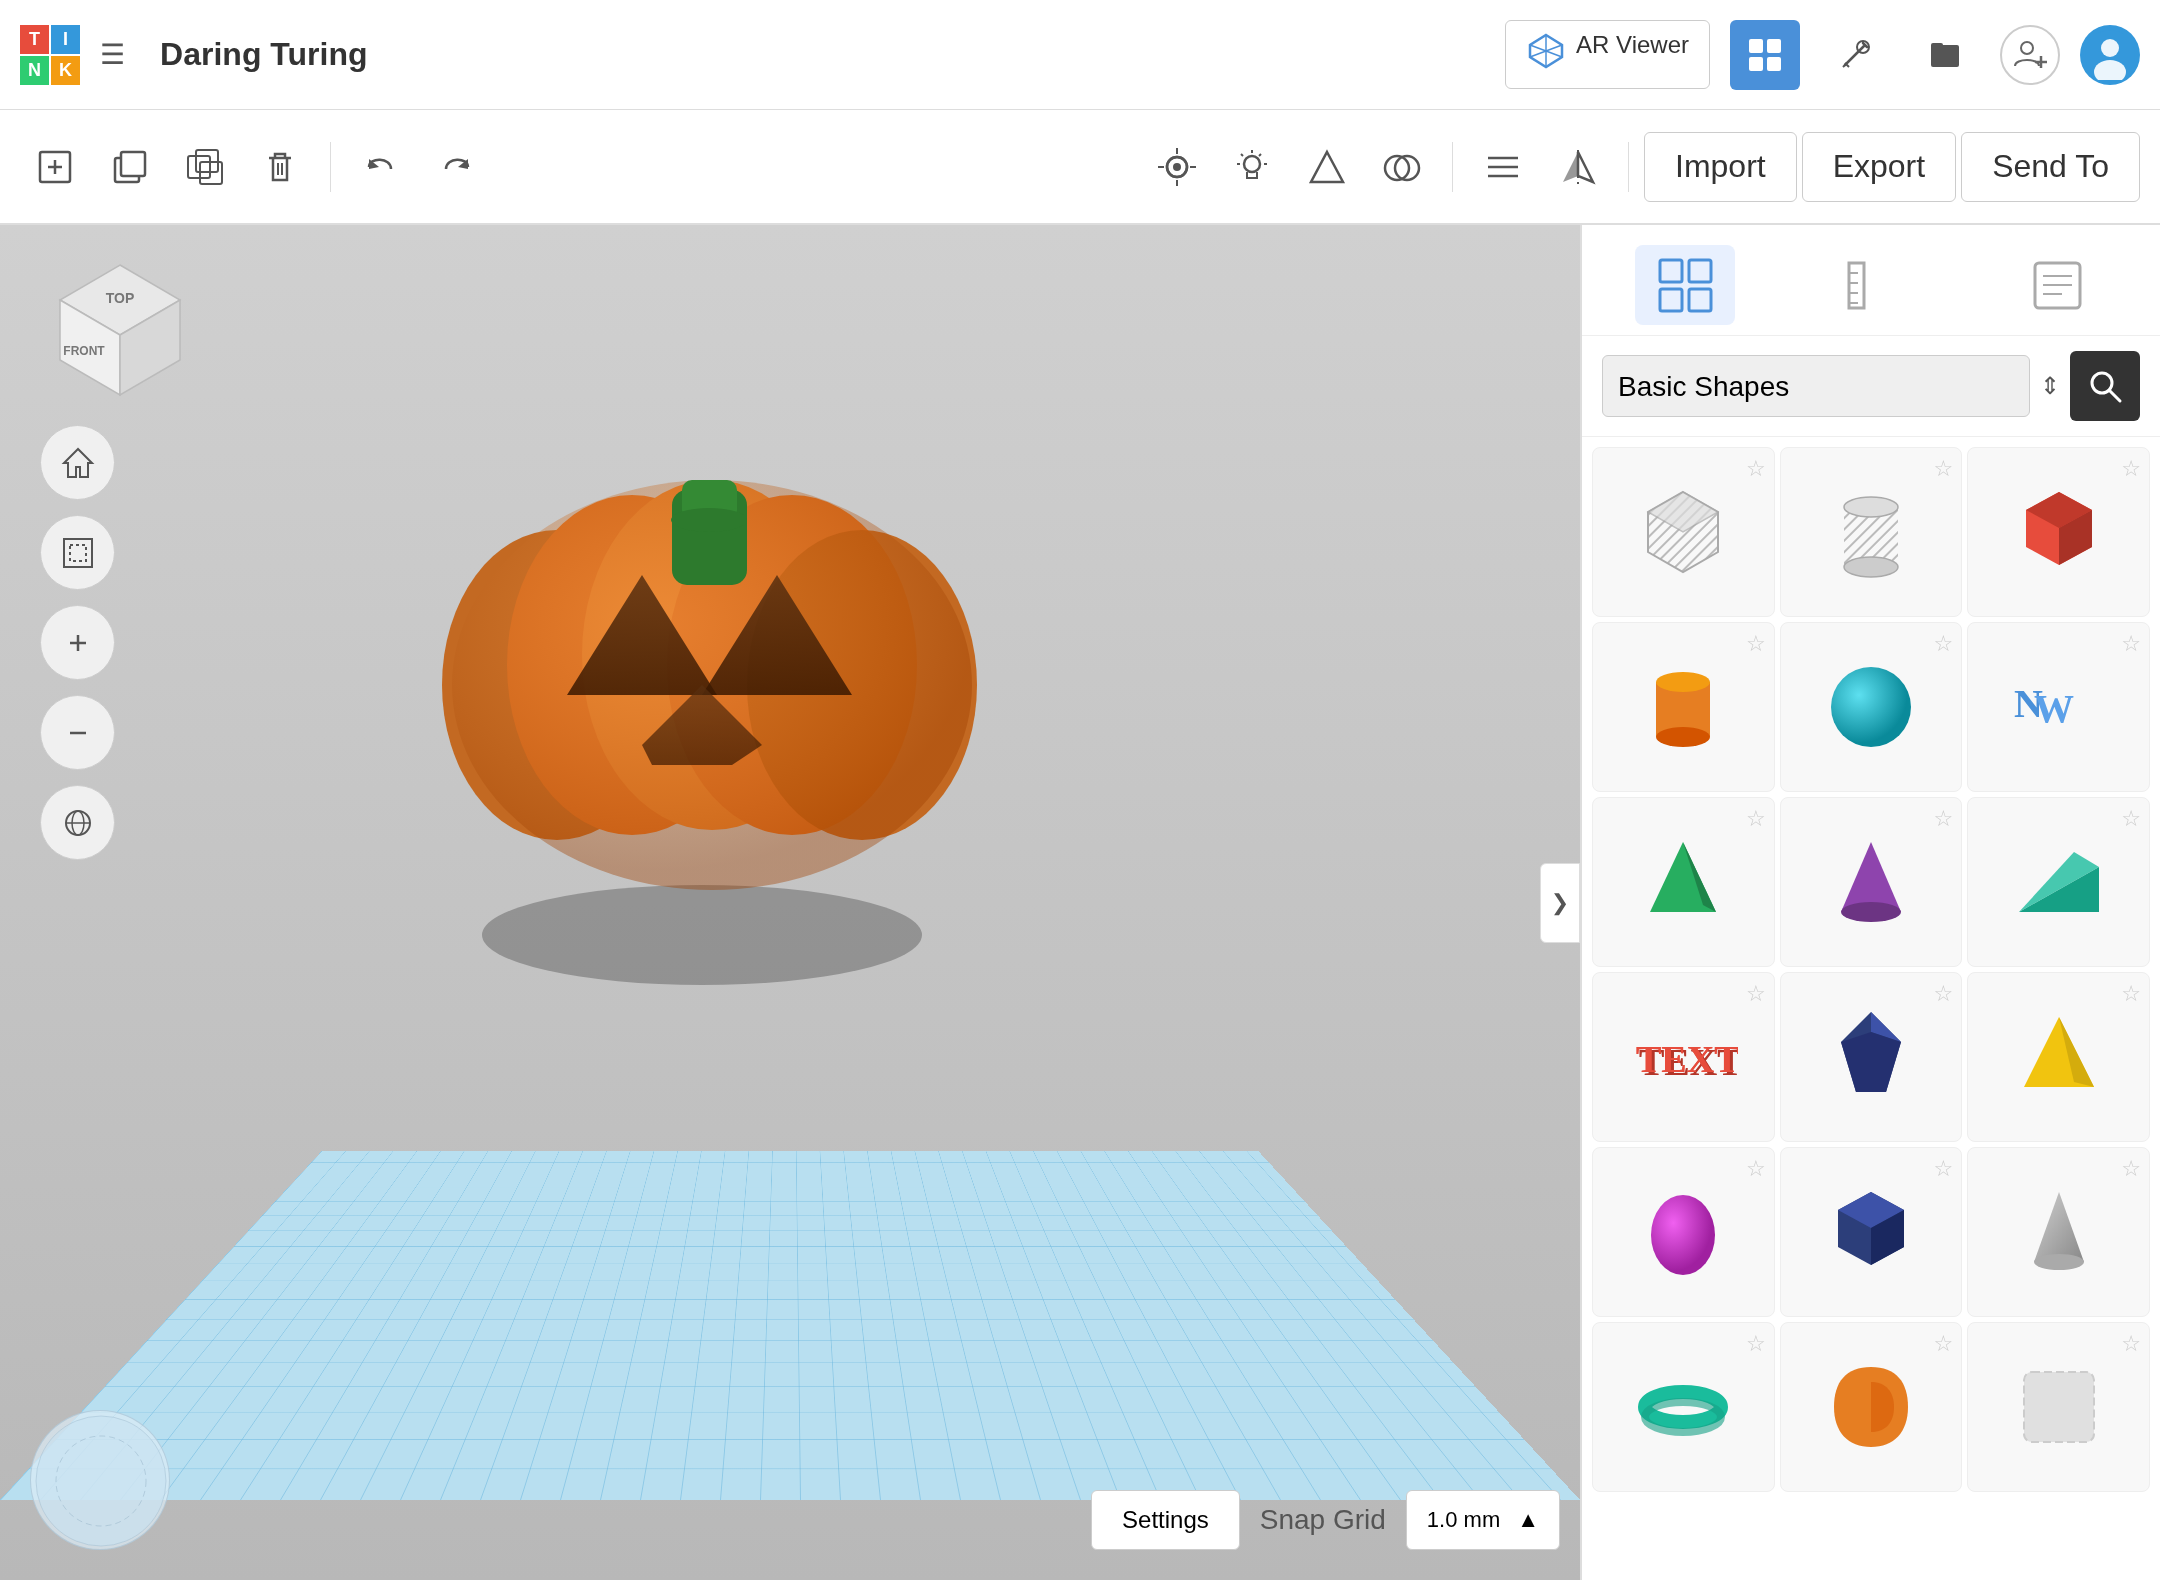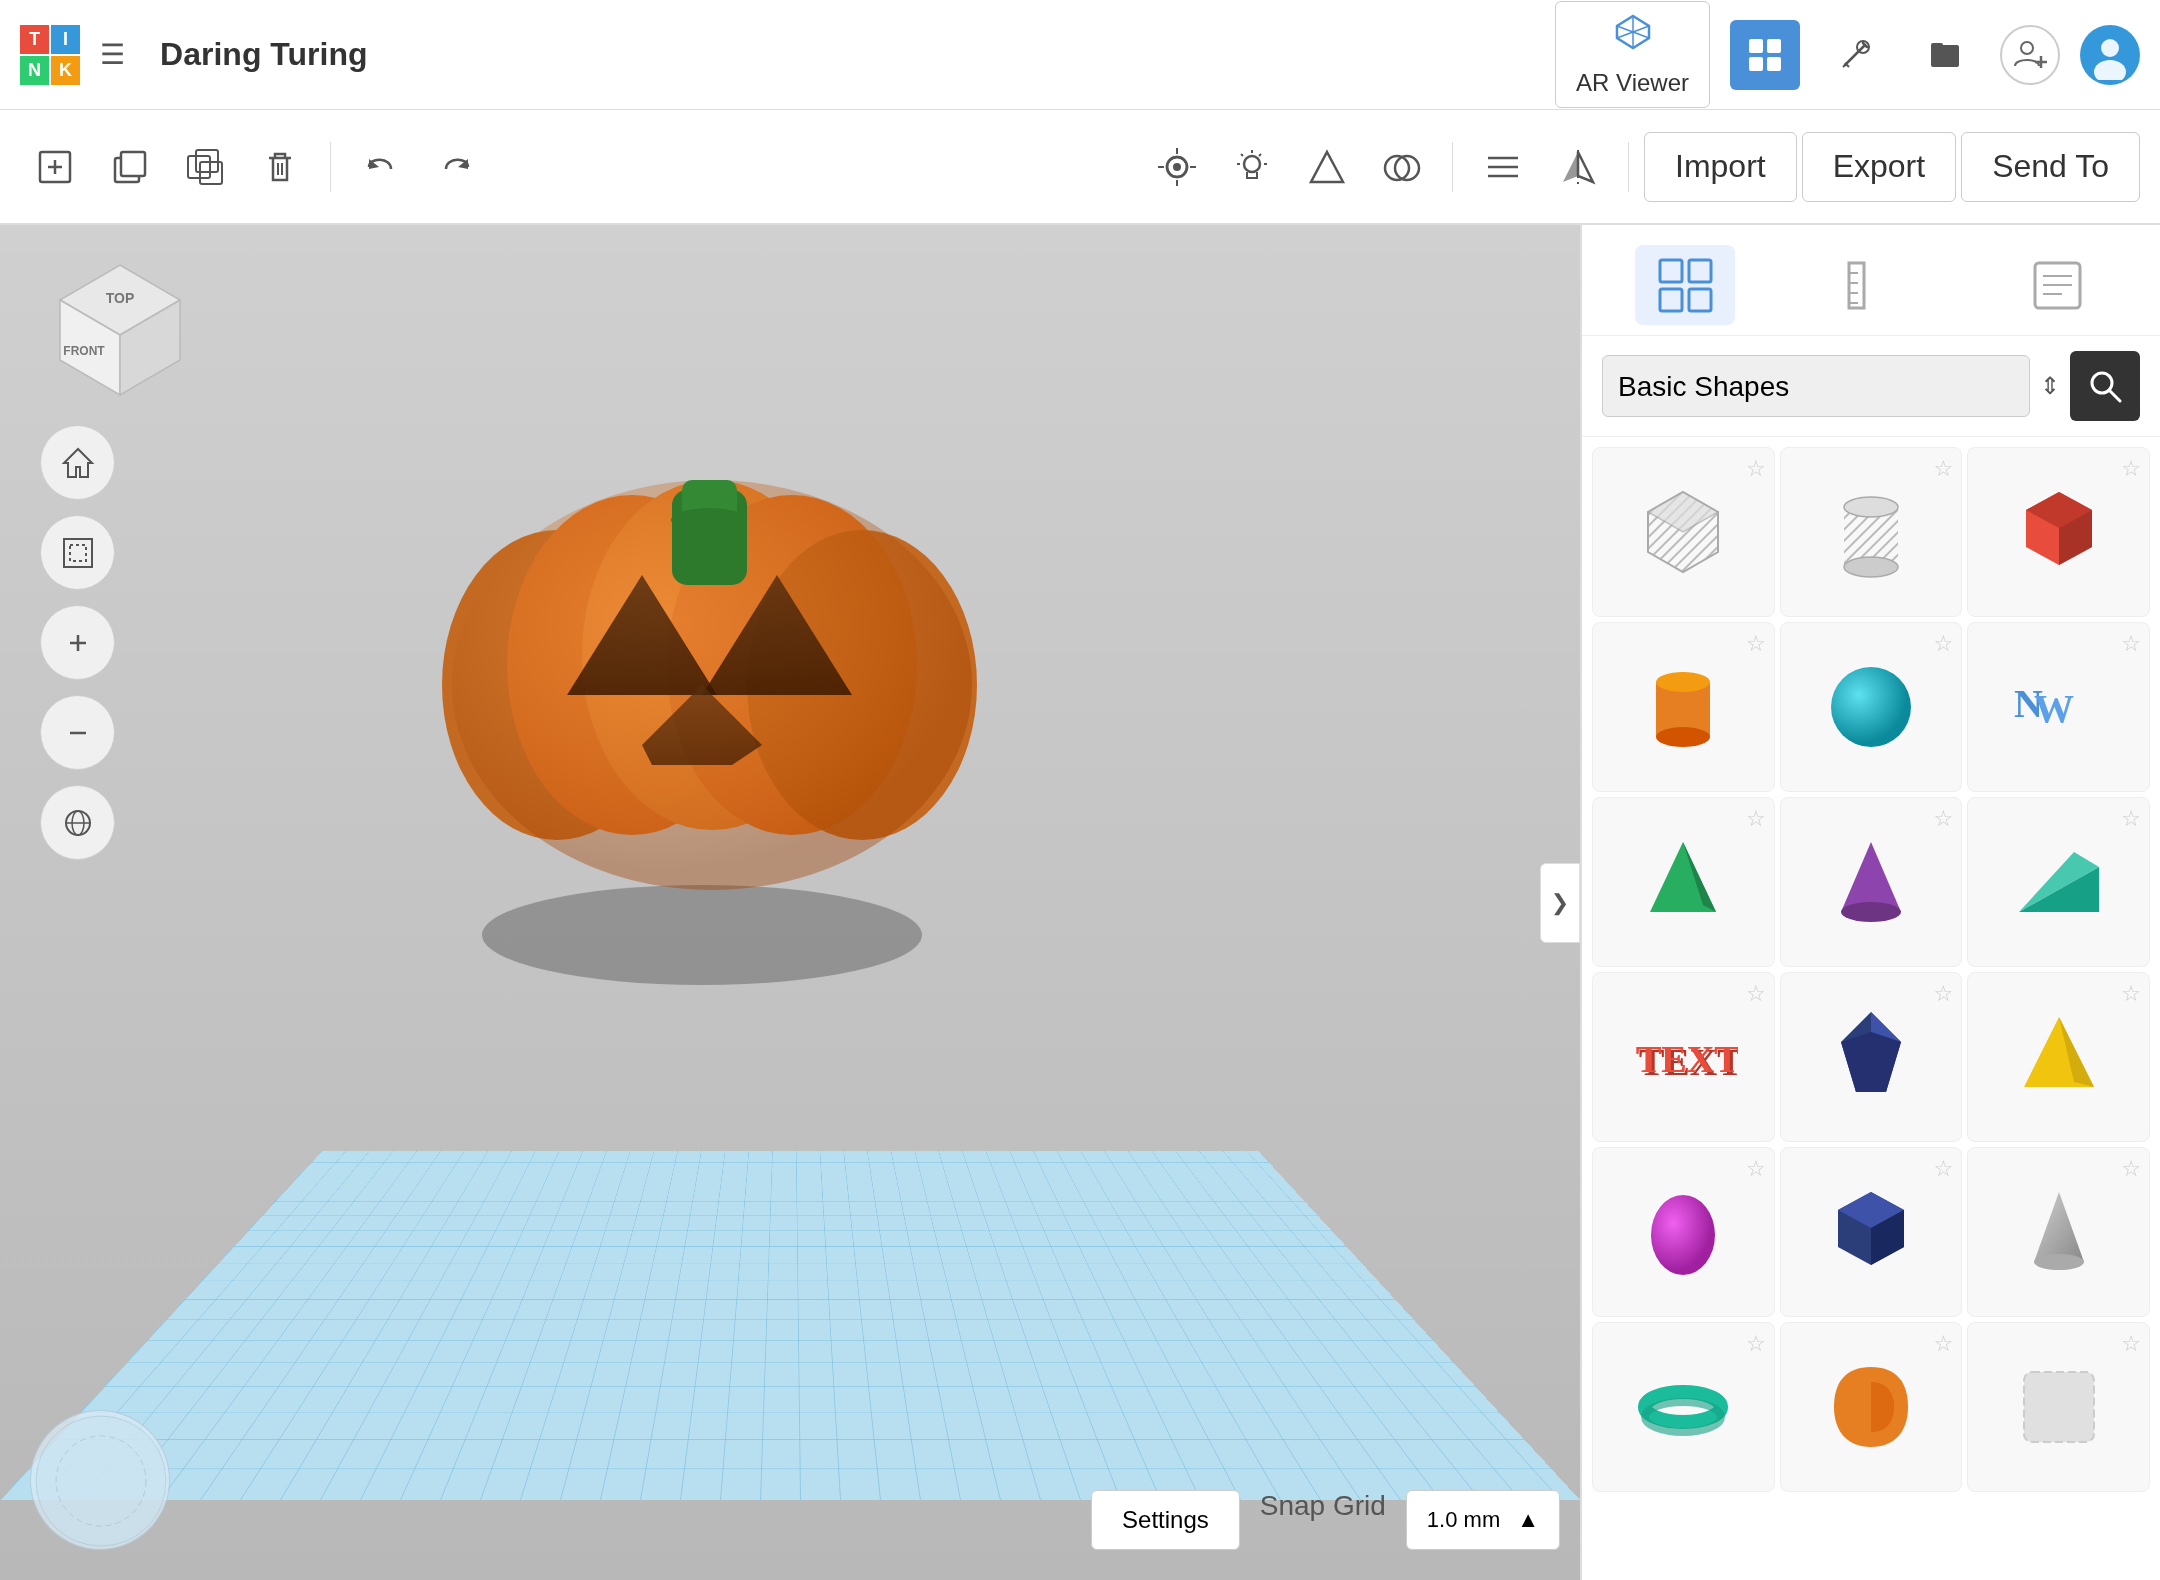--- a/index.html
+++ b/index.html
@@ -26,23 +26,23 @@
     }
     .logo-cell { display: flex; align-items: center; justify-content: center; font-weight: bold; font-size: 18px; color: #fff; }
     .logo-t { background: #e74c3c; }
     .logo-i { background: #3498db; }
     .logo-n { background: #2ecc71; }
     .logo-k { background: #f39c12; }
     #app-title { font-size: 32px; font-weight: bold; color: #333; margin-left: 10px; }
     #menu-icon { font-size: 28px; color: #555; margin-right: 5px; cursor: pointer; }
     .spacer { flex: 1; }
     #ar-viewer-btn {
-      display: flex; align-items: center; gap: 10px;
+      display: flex; align-items: flex-start; gap: 10px;
       border: 1px solid #ccc; border-radius: 6px; padding: 10px 20px;
-      cursor: pointer; font-size: 24px; color: #333; flex-direction: column;
+      cursor: pointer; font-size: 24px; color: #333;
     }
     #ar-icon { font-size: 28px; color: #4a90d9; }
     .top-icon-btn {
       width: 70px; height: 70px;
       display: flex; align-items: center; justify-content: center;
       border-radius: 6px; cursor: pointer; font-size: 28px;
     }
     .top-icon-btn.active { background: #4a90d9; color: #fff; }
     .top-icon-btn:not(.active) { color: #555; }
     #user-add-btn, #user-avatar {
@@ -156,21 +156,21 @@
       width: 140px; height: 140px;
       border-radius: 50%;
       background: rgba(220,235,245,0.7);
       border: 1px solid rgba(150,180,200,0.5);
     }
 
     
     #settings-snap {
       position: absolute;
       bottom: 30px; right: 20px;
-      display: flex; align-items: flex-start; gap: 20px;
+      display: flex; align-items: center; gap: 20px;
     }
     #settings-btn {
       height: 60px; padding: 0 30px;
       border: 1px solid #ccc; border-radius: 6px;
       background: #fff; font-size: 24px; cursor: pointer;
     }
     #snap-label { font-size: 28px; color: #555; }
     #snap-value {
       height: 60px; padding: 0 20px;
       border: 1px solid #ccc; border-radius: 6px;

